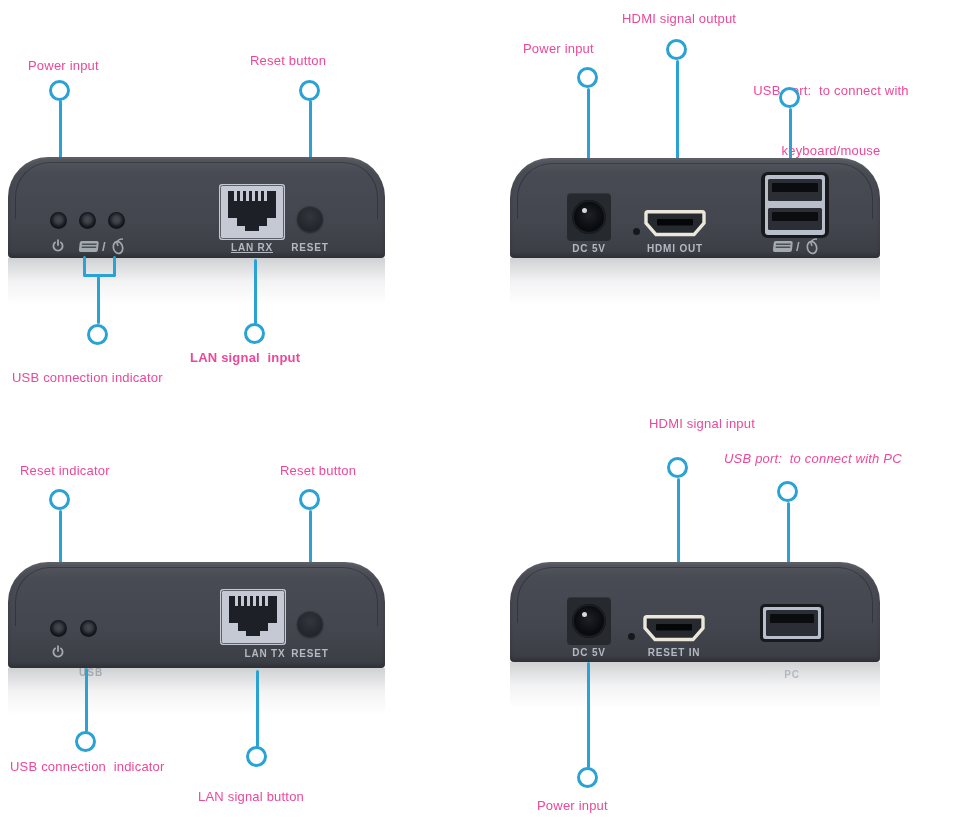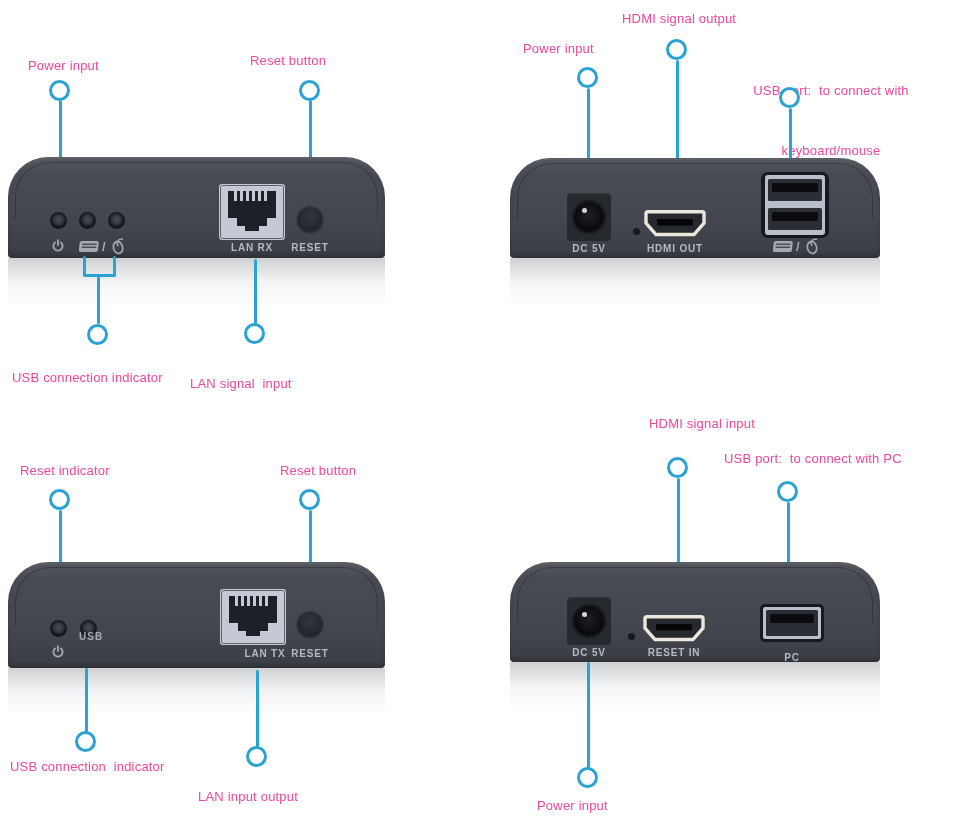--- a/index.html
+++ b/index.html
@@ -109,35 +109,35 @@
     <path d="M9 7 h48 v27 h-9 v8 h-8 v5 h-14 v-5 h-8 v-8 h-9 z" fill="#1d2026"></path>
     <g fill="#c4c9d3">
       <rect x="15" y="7" width="3" height="10"></rect>
         <rect x="21" y="7" width="3" height="10"></rect>
       <rect x="27" y="7" width="3" height="10"></rect>
         <rect x="33" y="7" width="3" height="10"></rect>
       <rect x="39" y="7" width="3" height="10"></rect>
         <rect x="45" y="7" width="3" height="10"></rect>
     </g>
   </svg>
-  <div class="port-lbl" style="left:219px;top:242px;width:66px;">LAN RX</div>
+  <div class="port-lbl" style="left:219px;top:242px;width:66px;text-decoration:underline;">LAN RX</div>
 
   <div class="reset-btn" style="left:297px;top:206px;"></div>
   <div class="port-lbl" style="left:285px;top:242px;width:50px;">RESET</div>
 
   <div class="vline" style="left:82.5px;top:256px;height:20px;"></div>
   <div class="vline" style="left:112.5px;top:256px;height:20px;"></div>
   <div class="hline" style="left:82.5px;top:274px;width:33px;"></div>
   <div class="vline" style="left:96.5px;top:276px;height:48px;"></div>
   <div class="callout-circle" style="left:87px;top:324px;"></div>
   <div class="lbl" style="left:12px;top:368px;">USB connection indicator</div>
 
   <div class="vline" style="left:253.5px;top:259px;height:65px;"></div>
   <div class="callout-circle" style="left:244px;top:323px;"></div>
-  <div class="lbl" style="left:190px;top:374px;">LAN signal  input</div>
+  <div class="lbl" style="left:190px;top:348px;font-weight:bold;">LAN signal  input</div>
 
   <div class="lbl" style="left:622px;top:9px;">HDMI signal output</div>
   <div class="lbl" style="left:523px;top:39px;">Power input</div>
   <div class="lbl center" style="left:714px;top:41px;width:234px;">
     <div>USB port:  to connect with</div>
     <div>keyboard/mouse</div>
   </div>
 
   <div class="callout-circle" style="left:666px;top:39px;"></div>
   <div class="vline" style="left:675.5px;top:60px;height:110px;"></div>
@@ -196,21 +196,21 @@
   <div class="panel" style="left:8px;top:562px;width:377px;height:106px;"></div>
   <div class="reflection" style="left:8px;top:668px;width:377px;"></div>
 
   <div class="led" style="left:49.5px;top:619.5px;"></div>
   <div class="led" style="left:79.5px;top:619.5px;"></div>
 
   <svg style="left:51px;top:645px;" width="14" height="14" viewBox="0 0 14 14">
     <path d="M7 1.2 V6" stroke="#a3a9b1" stroke-width="1.8" stroke-linecap="round" fill="none"></path>
     <path d="M4.1 3.4 A4.6 4.6 0 1 0 9.9 3.4" stroke="#a3a9b1" stroke-width="1.8" stroke-linecap="round" fill="none"></path>
   </svg>
-  <span class="usb-led-lbl" style="left:79px;top:631px;">USB</span>
+  <span class="usb-led-lbl" style="left:79px;top:667px;">USB</span>
 
   <svg style="left:220px;top:589px;" width="66" height="56" viewBox="0 0 66 56">
     <rect x="0" y="0" width="66" height="56" rx="3" fill="#c4c9d3"></rect>
     <rect x="1.5" y="1.5" width="63" height="53" rx="2" fill="none" stroke="#5c6069" stroke-width="1"></rect>
     <path d="M9 7 h48 v27 h-9 v8 h-8 v5 h-14 v-5 h-8 v-8 h-9 z" fill="#1d2026"></path>
     <g fill="#c4c9d3">
       <rect x="15" y="7" width="3" height="10"></rect>
         <rect x="21" y="7" width="3" height="10"></rect>
       <rect x="27" y="7" width="3" height="10"></rect>
         <rect x="33" y="7" width="3" height="10"></rect>
@@ -222,24 +222,24 @@
 
   <div class="reset-btn" style="left:297px;top:611px;"></div>
   <div class="port-lbl" style="left:285px;top:648px;width:50px;">RESET</div>
 
   <div class="vline" style="left:84.5px;top:668px;height:64px;"></div>
   <div class="callout-circle" style="left:75px;top:731px;"></div>
   <div class="lbl" style="left:10px;top:757px;">USB connection  indicator</div>
 
   <div class="vline" style="left:255.5px;top:670px;height:77px;"></div>
   <div class="callout-circle" style="left:246px;top:746px;"></div>
-  <div class="lbl" style="left:198px;top:787px;">LAN input output</div>
+  <div class="lbl" style="left:198px;top:787px;">LAN signal button</div>
 
   <div class="lbl" style="left:608px;top:414px;margin-left:41px;">HDMI signal input</div>
-  <div class="lbl" style="left:724px;top:449px;">USB port:  to connect with PC</div>
+  <div class="lbl" style="left:724px;top:449px;font-style:italic;">USB port:  to connect with PC</div>
 
   <div class="callout-circle" style="left:667px;top:457px;"></div>
   <div class="vline" style="left:676.5px;top:478px;height:111px;"></div>
   <div class="callout-circle" style="left:777px;top:481px;"></div>
   <div class="vline" style="left:786.5px;top:502px;height:112px;"></div>
 
   <div class="panel" style="left:510px;top:562px;width:370px;height:100px;"></div>
   <div class="reflection" style="left:510px;top:662px;width:370px;"></div>
 
   <div class="dc-jack" style="left:567px;top:597px;">
@@ -255,19 +255,19 @@
     <rect x="15" y="9" width="36" height="6.5" rx="1" fill="#050607"></rect>
   </svg>
   <div class="port-lbl" style="left:639px;top:647px;width:70px;">RESET IN</div>
 
   <svg style="left:760px;top:604px;" width="64" height="38" viewBox="0 0 64 38">
     <rect x="0" y="0" width="64" height="38" rx="5" fill="#17191d"></rect>
     <rect x="3" y="3" width="58" height="32" rx="2" fill="#b9bfca"></rect>
     <rect x="6" y="6" width="52" height="26" rx="1.5" fill="#2b2e34"></rect>
     <rect x="10" y="10" width="44" height="9" rx="1" fill="#0b0c0f"></rect>
   </svg>
-  <div class="port-lbl" style="left:767px;top:652px;width:50px;">PC</div>
+  <div class="port-lbl" style="left:767px;top:669px;width:50px;">PC</div>
 
   <div class="vline" style="left:586.5px;top:662px;height:106px;"></div>
   <div class="callout-circle" style="left:577px;top:767px;"></div>
   <div class="lbl" style="left:537px;top:796px;">Power input</div>
 
 </div>
 
 </body></html>

